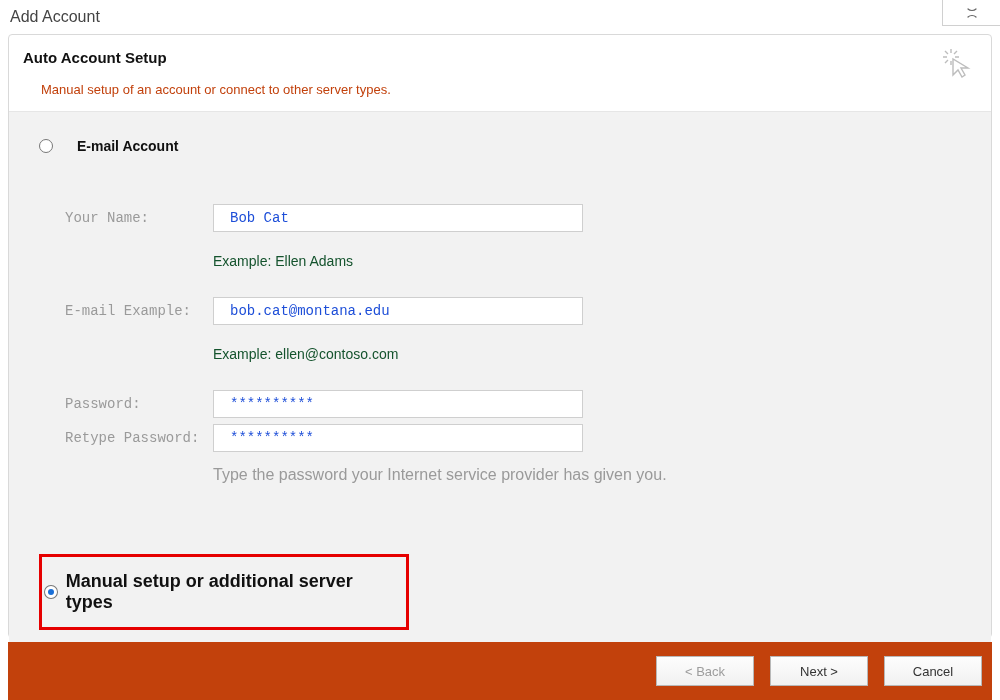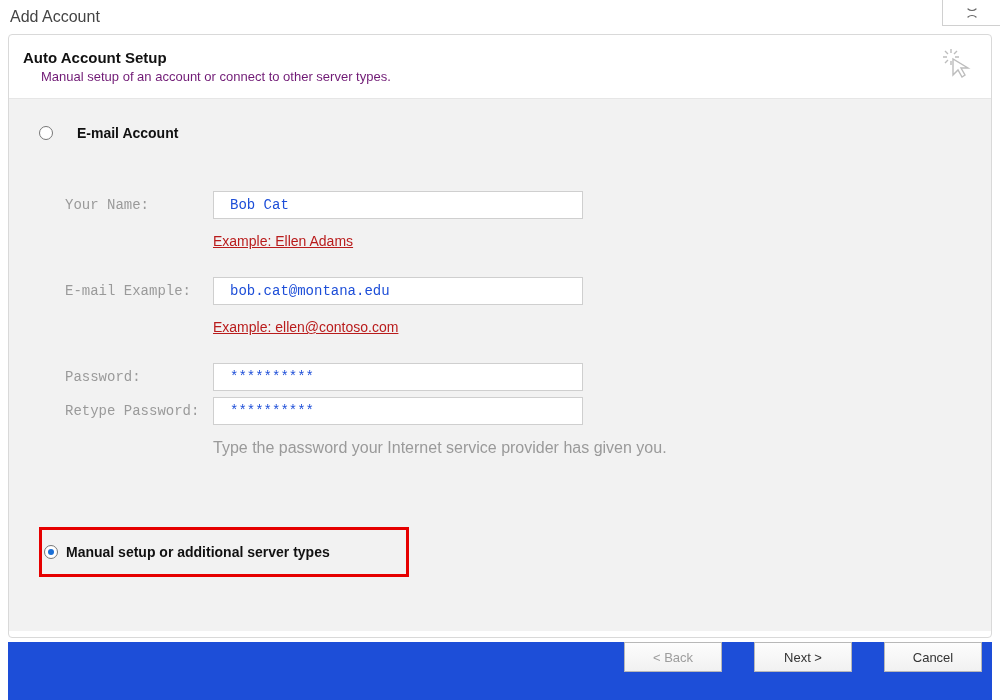--- a/index.html
+++ b/index.html
@@ -6,35 +6,35 @@
   html, body { margin:0; padding:0; width:1000px; height:700px; font-family:"Segoe UI", Tahoma, sans-serif; font-size:13px; color:#222; background:#fff; overflow:hidden; }
   .bg-ribbon { position:absolute; top:0; left:0; right:0; height:34px; display:flex; align-items:center; justify-content:space-around; color:#8aa9c8; font-size:13px; pointer-events:none; opacity:0.6; }
   .bg-ribbon span { filter: blur(0.4px); }
   .titlebar { position:relative; height:34px; display:flex; align-items:center; padding:0 10px; background:#fff; }
   .titlebar .title { font-size:16px; color:#444; }
   .titlebar .close { position:absolute; right:0; top:0; width:58px; height:26px; border:1px solid #d0d0d0; border-top:none; border-right:none; display:flex; align-items:center; justify-content:center; }
   .titlebar .close svg { width:12px; height:12px; }
   .dialog-body { position:absolute; top:34px; left:8px; right:8px; bottom:62px; border:1px solid #d9d9d9; border-radius:4px; background:#fff; }
   .header { padding:14px 18px 14px 14px; border-bottom:1px solid #e6e6e6; display:flex; align-items:flex-start; justify-content:space-between; }
   .header-text .h1 { font-weight:700; font-size:15px; color:#111; }
-  .header-text .h2 { margin-left:18px; margin-top:3px; font-size:13px; color:#701a75; }
+  .header-text .h2 { margin-left:18px; margin-top:16px; font-size:13px; color:#c2410c; }
   .header-icon svg { width:30px; height:30px; }
   .form-area { background:#f2f2f2; padding:26px 30px 10px 30px; height:calc(100% - 70px); }
   .radio-row { display:flex; align-items:center; gap:24px; font-weight:700; font-size:14px; color:#111; margin-bottom:50px; }
   .radio { width:14px; height:14px; border:1px solid #777; border-radius:50%; background:#fff; display:inline-flex; align-items:center; justify-content:center; }
   .radio.selected::after { content:""; width:6px; height:6px; border-radius:50%; background:#1a6fd6; display:block; }
   .fields { margin-left:26px; }
   .field-row { display:flex; align-items:center; margin-bottom:6px;font-family:Liberation Mono, monospace; }
   .label { width:148px; color:#9a9a9a; font-size:14px; }
   .input { width:370px; height:28px; border:1px solid #cfcfcf; background:#fff; color:#1d4ed8; padding:0 16px; font-size:14px; display:flex; align-items:center; }
-  .example { margin-left:148px; margin-top:14px; color:#b91c1c; font-size:14px;text-decoration:underline; }
+  .example { margin-left:148px; margin-top:21px; color:#14532d; font-size:14px; }
   .hint { margin-left:148px; margin-top:14px; color:#9a9a9a; font-size:16px; }
   .manual-wrap { margin-top:70px; padding:14px 8px 14px 0; border:3px solid #e60000; width:370px; }
-  .manual-row { display:flex; align-items:center; gap:8px; font-weight:700; font-size:14px; color:#111; padding-left:2px; }
-  .footer { position:absolute; left:8px; right:8px; bottom:0; height:58px; display:flex; align-items:flex-start; justify-content:flex-end; gap:32px; padding:0 10px; background:#1d4ed8; }
+  .manual-row { display:flex; align-items:center; gap:8px; font-weight:700; font-size:18px; color:#111; padding-left:2px; }
+  .footer { position:absolute; left:8px; right:8px; bottom:0; height:58px; display:flex; align-items:center; justify-content:flex-end; gap:16px; padding:0 10px; background:#c2410c; }
   .btn { width:98px; height:30px; border:1px solid #b8b8b8; background:linear-gradient(#fdfdfd,#f1f1f1); display:flex; align-items:center; justify-content:center; font-size:13px; color:#333; }
   .btn.disabled { color:#9d9d9d; }
 </style>
 </head>
 <body>
 
 <div class="bg-ribbon">
   <span>Respond</span>
   <span>Quick Steps</span>
   <span>Move</span>

